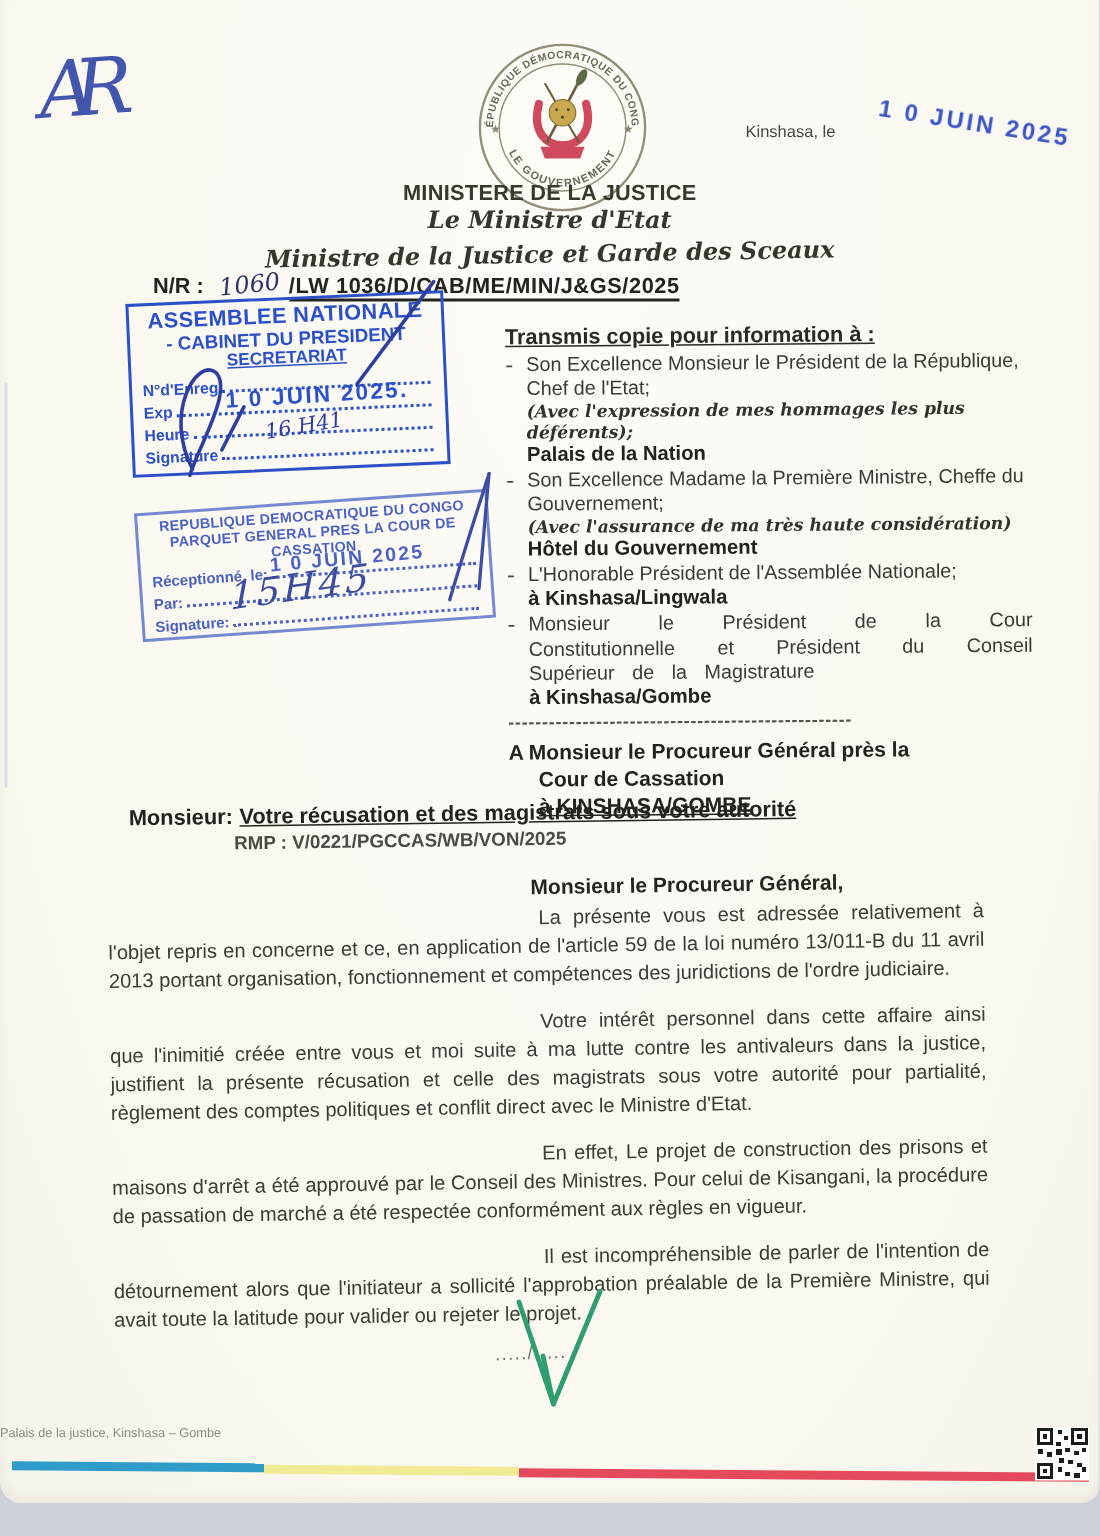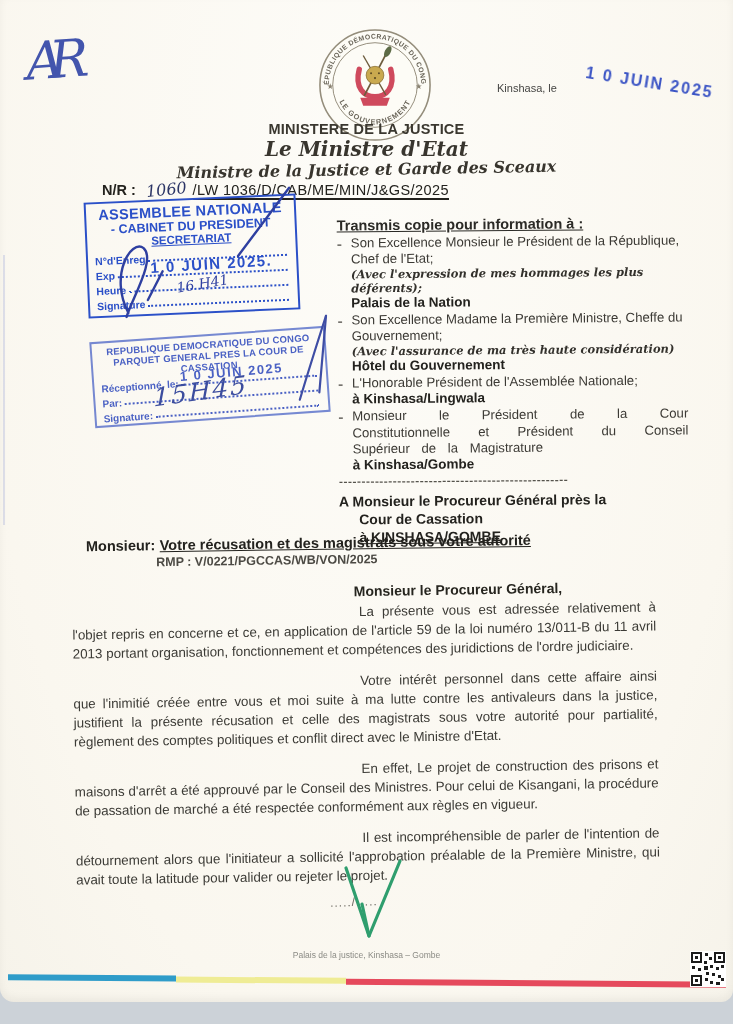--- a/index.html
+++ b/index.html
@@ -13,28 +13,28 @@
   
   .ar{position:absolute;left:26px;top:30px;font-family:"DejaVu Serif",serif;font-style:italic;
     font-size:52px;color:#4355ad;transform:rotate(-4deg);letter-spacing:-14px;font-weight:400;}
   .seal{position:absolute;left:316px;top:26px;}
   .city{position:absolute;left:497px;top:82px;font-size:11px;color:#454543;}
   .datestamp-top{position:absolute;left:585px;top:74px;color:#3c55c5;font-weight:bold;font-size:16px;
     letter-spacing:2px;transform:rotate(9deg);filter:blur(.3px);white-space:nowrap;}
   .ministry{position:absolute;left:0;top:121px;width:733px;text-align:center;font-weight:bold;
     font-size:14.5px;color:#3a372f;letter-spacing:.2px;}
   .script1{position:absolute;left:0;top:137px;width:733px;text-align:center;
-    font-family:"DejaVu Serif",serif;font-style:italic;font-weight:600;font-size:20px;color:#38352e;}
+    font-family:"DejaVu Serif",serif;font-style:italic;font-weight:600;font-size:16px;color:#38352e;}
   .script2{position:absolute;left:0;top:160px;width:733px;text-align:center;
     font-family:"DejaVu Serif",serif;font-style:italic;font-weight:600;font-size:16px;color:#38352e;transform:rotate(-1deg);}
   .refline{position:absolute;left:102px;top:180px;font-size:14.5px;color:#23221e;white-space:nowrap;}
   .refline .lbl{font-weight:bold;text-align:right;}
   .refline .hand{font-family:"DejaVu Serif",serif;font-style:italic;color:#2c3566;font-size:16px;
     display:inline-block;transform:rotate(-6deg);margin:0 6px 0 10px;}
-  .refline .num{font-weight:normal;border-bottom:2px solid #23221e;letter-spacing:.4px;}
+  .refline .num{font-weight:bold;border-bottom:2px solid #23221e;letter-spacing:.4px;}
 
   
   .stamp1{position:absolute;left:86px;top:198px;width:212px;height:116px;border:2.5px solid #2b50c8;
     color:#2b50c8;transform:rotate(-2.5deg);padding:3px 7px;box-sizing:border-box;}
   .stamp1 .t1{font-weight:bold;font-size:14.5px;text-align:center;letter-spacing:.3px;}
   .stamp1 .t2{font-weight:bold;font-size:12.5px;text-align:center;}
   .stamp1 .t3{font-weight:bold;font-size:11.5px;text-align:center;text-decoration:underline;margin-bottom:3px;}
   .srow{display:flex;align-items:flex-end;font-size:10.5px;font-weight:bold;height:15px;}
   .leader{flex:1;border-bottom:2px dotted currentColor;margin:0 2px 3px 3px;}
   .stamp1 .date{position:absolute;left:62px;top:56px;font-size:15px;font-weight:bold;letter-spacing:1.5px;
@@ -70,21 +70,21 @@
   .concerne .c1{font-weight:bold;font-size:14.5px;color:#23221e;}
   .concerne .subject{text-decoration:underline;}
   .concerne .rmp{font-weight:bold;font-size:12.5px;color:#4c4a44;padding-left:70px;margin-top:1px;}
   .bodywrap{position:absolute;left:74px;top:583px;width:584px;transform:rotate(-.9deg);color:#3c3b36;}
   .salut{font-weight:bold;font-size:14px;color:#26251f;padding-left:282px;margin-bottom:3px;white-space:nowrap;}
   .bodywrap p{margin:0 0 12px;font-size:13.4px;line-height:19px;text-align:justify;text-indent:287px;}
   .cont-dots{position:absolute;left:330px;top:895px;font-size:12px;letter-spacing:1px;color:#6a675f;transform:rotate(-2deg);}
   .greencheck{position:absolute;left:338px;top:856px;overflow:visible;}
 
   
-  .footer{position:absolute;left:0;top:950px;width:733px;text-align:center;font-size:8.5px;
+  .footer{position:absolute;left:0;top:950px;width:733px;text-align:left;font-size:8.5px;
     color:#8b8b85;line-height:1.35;}
   .flagbar{position:absolute;left:8px;top:977px;width:718px;height:7px;display:flex;transform:rotate(.45deg);}
   .fb{height:6px;}
   .qr{position:absolute;left:690px;top:951px;}
 </style>
 </head>
 <body>
 
 <div class="photo">
   <div class="page">

